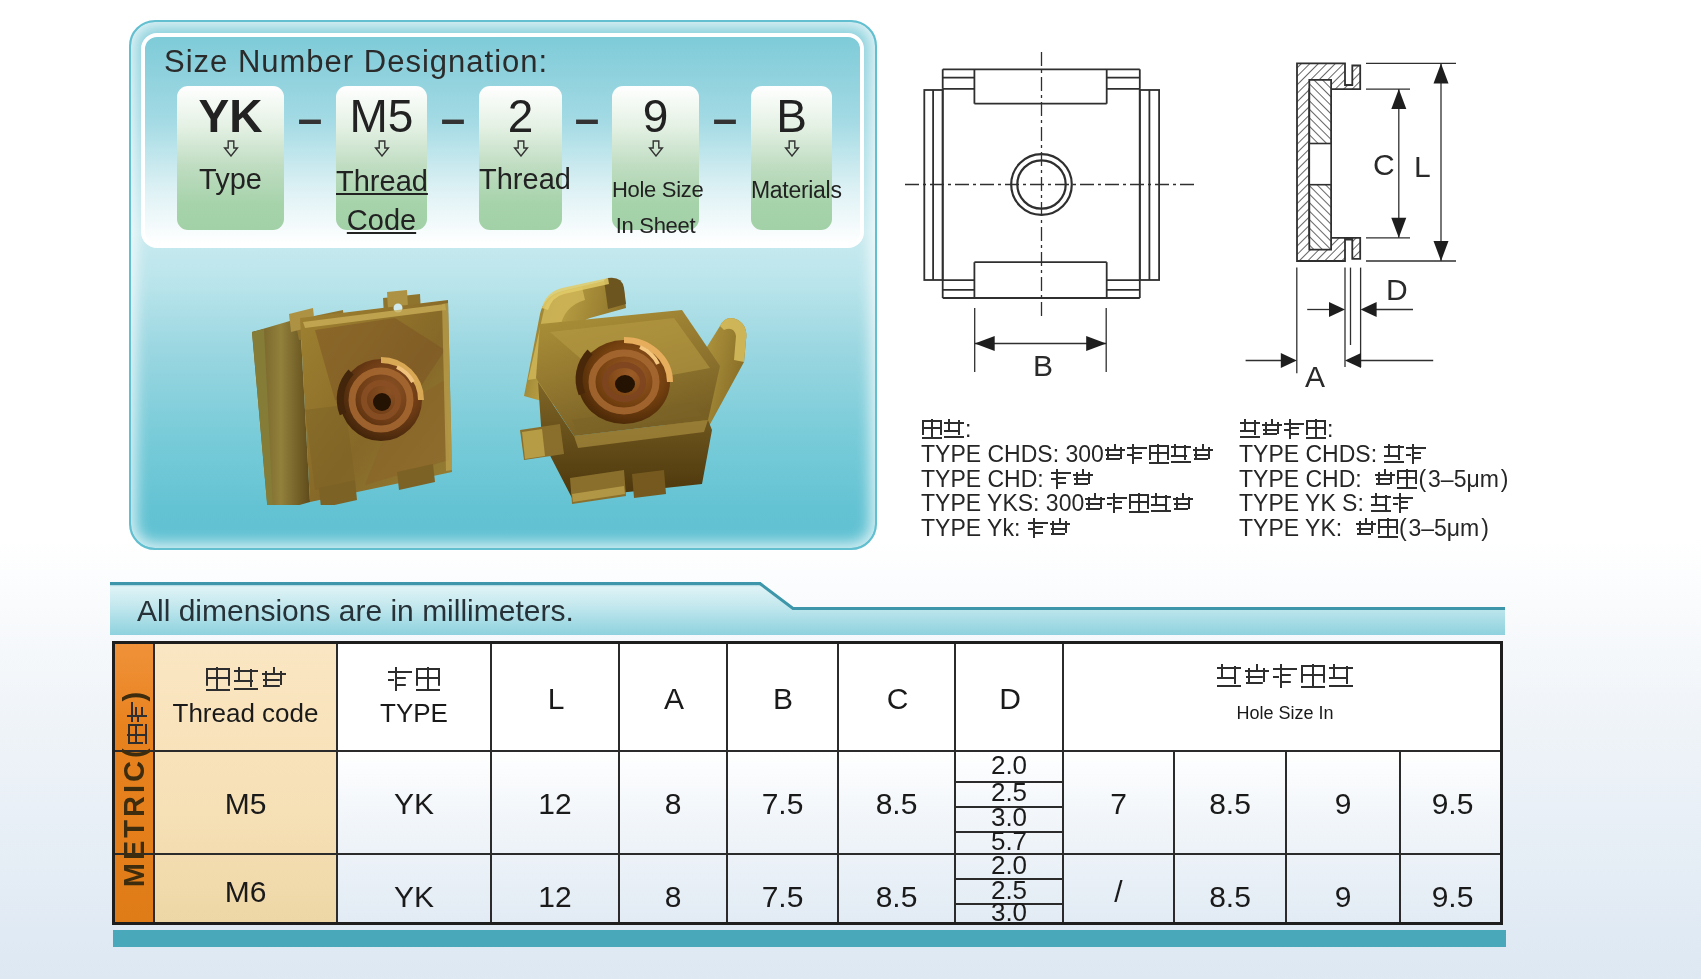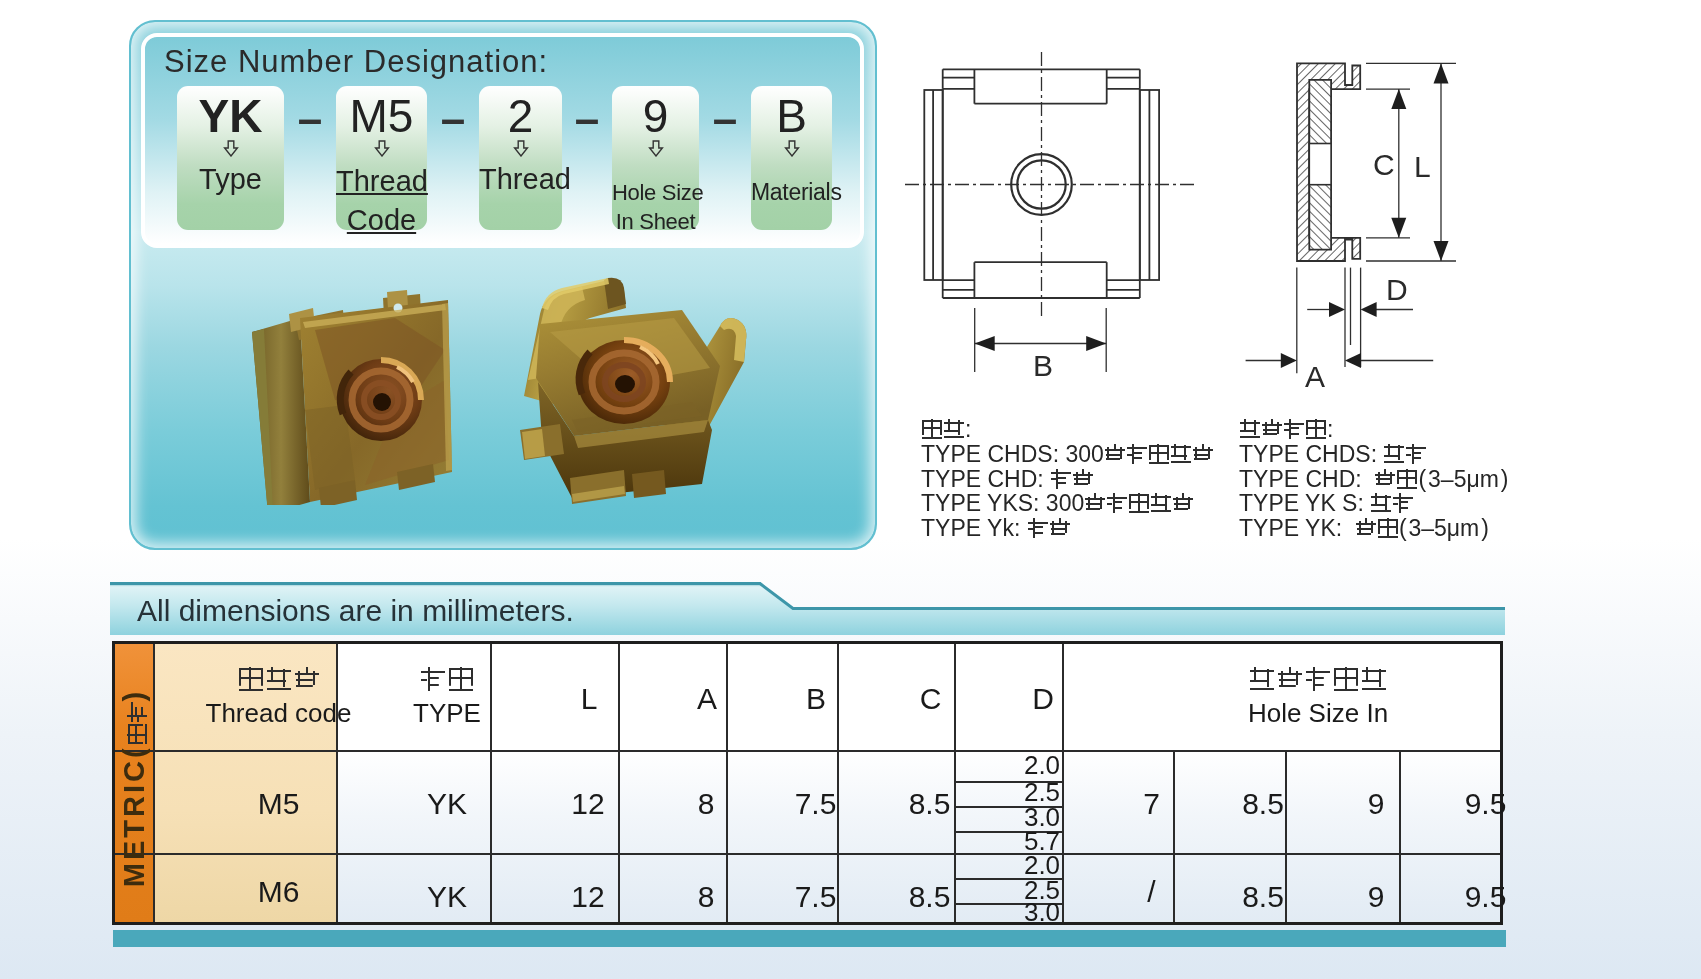--- a/index.html
+++ b/index.html
@@ -13,21 +13,21 @@
  box-shadow:inset 0 0 14px 5px rgba(255,255,255,.75);}
 #innerbox{left:141px;top:33px;width:715px;height:207px;border:4px solid #ffffff;border-radius:16px;
  background:linear-gradient(180deg,#7ecbd8 0%,#a3dae4 40%,#dff2f5 75%,#ffffff 100%);}
 #pnd{left:164px;top:44px;font-size:31px;color:#2b2b2b;letter-spacing:1px;}
 .pbox{top:86px;height:144px;border-radius:11px;text-align:center;
  background:linear-gradient(180deg,#ffffff 0%,#e4f1e4 28%,#c0ddc2 55%,#a6d3aa 82%,#a3d1a7 100%);}
 .pbig{font-size:46px;color:#222;line-height:48px;margin-top:6px;}
 .pbold{font-weight:bold;}
 .parr{height:22px;line-height:18px;}
 .plab{font-size:29px;color:#222;line-height:34px;}
-.plab2{font-size:23px;color:#222;line-height:29px;margin-top:16px;}
+.plab2{font-size:23px;color:#222;line-height:36px;margin-top:10px;}
 .dash{top:94px;font-size:44px;font-weight:bold;color:#333;width:40px;text-align:center;}
 
 .zh{display:inline-block;position:relative;vertical-align:-2px;}
 .z24{width:20px;height:20px;margin:0 1px;}
 .z26{width:24px;height:24px;margin:0 2px;}
 .za{background:
  linear-gradient(#2e2e2e,#2e2e2e) 0 1px/100% 2px no-repeat,
  linear-gradient(#2e2e2e,#2e2e2e) 0 45%/100% 2px no-repeat,
  linear-gradient(#2e2e2e,#2e2e2e) 0 100%/100% 2px no-repeat,
  linear-gradient(#2e2e2e,#2e2e2e) 48% 0/2px 100% no-repeat,
@@ -51,21 +51,21 @@
  linear-gradient(#2e2e2e,#2e2e2e) 0 20%/100% 2px no-repeat,
  linear-gradient(#2e2e2e,#2e2e2e) 55% 45%/45% 2px no-repeat,
  linear-gradient(#2e2e2e,#2e2e2e) 55% 75%/45% 2px no-repeat,
  linear-gradient(#2e2e2e,#2e2e2e) 0 55%/25% 2px no-repeat;}
 
 .note{font-size:23px;color:#262626;line-height:24.8px;white-space:nowrap;}
 
 #bannertext{left:137px;top:594px;font-size:30px;color:#263238;}
 
 .tline{background:#2b2b2b;}
-.cell{position:absolute;text-align:center;color:#1a1a1a;padding-left:33px;}
+.cell{position:absolute;text-align:center;color:#1a1a1a;}
 </style>
 </head>
 <body>
 
 <div id="bigbox" class="abs"></div>
 <div id="innerbox" class="abs"></div>
 <div id="pnd" class="abs">Size Number Designation:</div>
 
 <div class="pbox abs" style="left:177px;width:107px;">
   <div class="pbig pbold">YK</div>
@@ -382,21 +382,21 @@
  <div class="abs" style="left:-111px;top:125px;width:260px;height:38px;transform:rotate(-90deg);
   text-align:center;font-size:29px;font-weight:bold;color:#3d2c0e;letter-spacing:3px;line-height:38px;">METRIC(<span class="zh z24 za" style="vertical-align:-3px;"></span><span class="zh z24 zd" style="vertical-align:-3px;"></span>)</div>
 
  <div class="cell" style="left:40px;top:20px;width:181px;font-size:26px;line-height:33px;"><span class="zh z26 za"></span><span class="zh z26 zb"></span><span class="zh z26 zc"></span><br>Thread code</div>
  <div class="cell" style="left:223px;top:20px;width:152px;font-size:26px;line-height:33px;"><span class="zh z26 zd"></span><span class="zh z26 za"></span><br>TYPE</div>
  <div class="cell" style="left:377px;top:38px;width:128px;font-size:30px;">L</div>
  <div class="cell" style="left:505px;top:38px;width:108px;font-size:30px;">A</div>
  <div class="cell" style="left:613px;top:38px;width:110px;font-size:30px;">B</div>
  <div class="cell" style="left:724px;top:38px;width:117px;font-size:30px;">C</div>
  <div class="cell" style="left:841px;top:38px;width:108px;font-size:30px;">D</div>
- <div class="cell" style="left:949px;top:20px;width:442px;font-size:26px;line-height:33px;"><span class="zh z26 zb"></span><span class="zh z26 zc"></span><span class="zh z26 zd"></span><span class="zh z26 za"></span><span class="zh z26 zb"></span><br>Hole Size In</div>
+ <div class="cell" style="left:949px;top:20px;width:442px;font-size:18px;line-height:33px;"><span class="zh z26 zb"></span><span class="zh z26 zc"></span><span class="zh z26 zd"></span><span class="zh z26 za"></span><span class="zh z26 zb"></span><br>Hole Size In</div>
 
  <div class="cell" style="left:40px;top:143px;width:181px;font-size:30px;">M5</div>
  <div class="cell" style="left:223px;top:143px;width:152px;font-size:30px;">YK</div>
  <div class="cell" style="left:377px;top:143px;width:126px;font-size:30px;">12</div>
  <div class="cell" style="left:505px;top:143px;width:106px;font-size:30px;">8</div>
  <div class="cell" style="left:613px;top:143px;width:109px;font-size:30px;">7.5</div>
  <div class="cell" style="left:724px;top:143px;width:115px;font-size:30px;">8.5</div>
  <div class="cell" style="left:949px;top:143px;width:109px;font-size:30px;">7</div>
  <div class="cell" style="left:1060px;top:143px;width:110px;font-size:30px;">8.5</div>
  <div class="cell" style="left:1172px;top:143px;width:112px;font-size:30px;">9</div>

